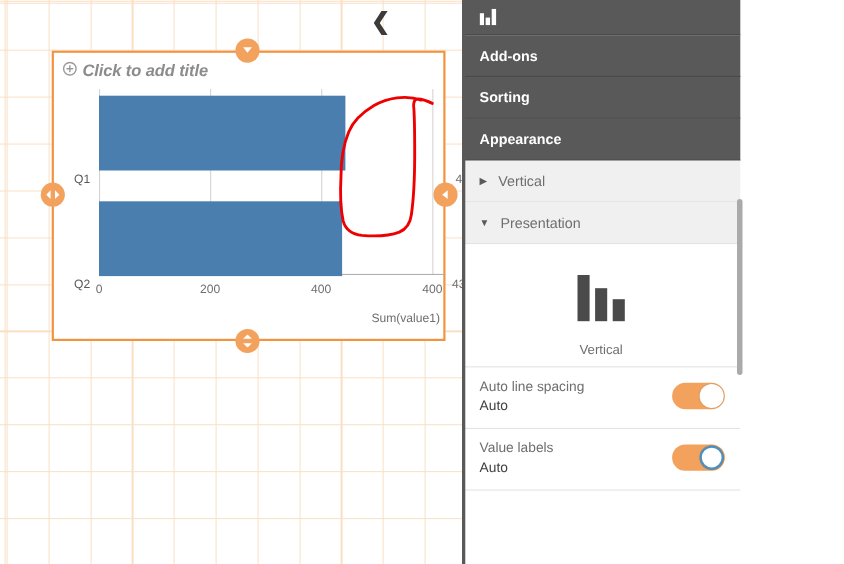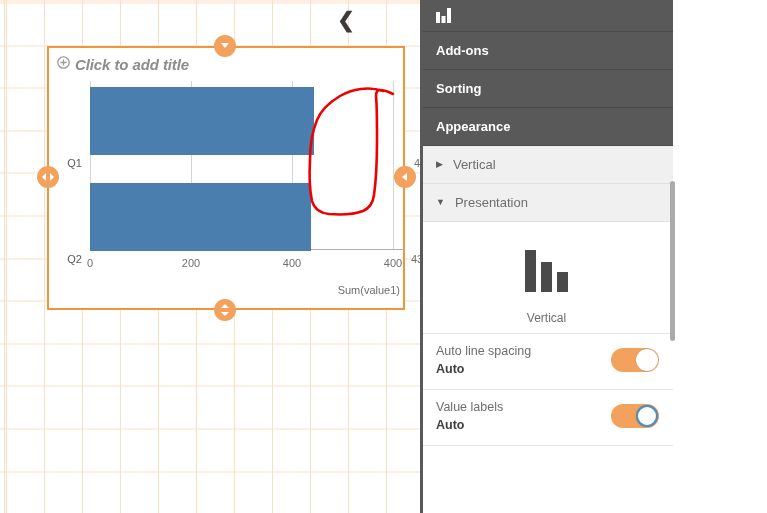--- a/index.html
+++ b/index.html
@@ -253,21 +253,21 @@
     border-top: 1px solid #e3e3e3;
     padding: 10px 14px 10px 16px;
     display: flex;
     align-items: flex-start;
     justify-content: space-between;
     box-sizing: border-box;
     min-height: 56px;
   }
   .prop-texts { display: flex; flex-direction: column; gap: 4px; }
   .prop-label { font-size: 12.5px; color: #6e6e6e; }
-  .prop-value { font-size: 12.5px; color: #404040; font-weight: bold; }
+  .prop-value { font-size: 12.5px; color: #404040; font-weight: normal; }
 
   .toggle {
     position: relative;
     width: 48px; height: 24px;
     border-radius: 12px;
     background: #f2a25c;
     margin-top: 4px;
     cursor: pointer;
     flex: none;
   }

